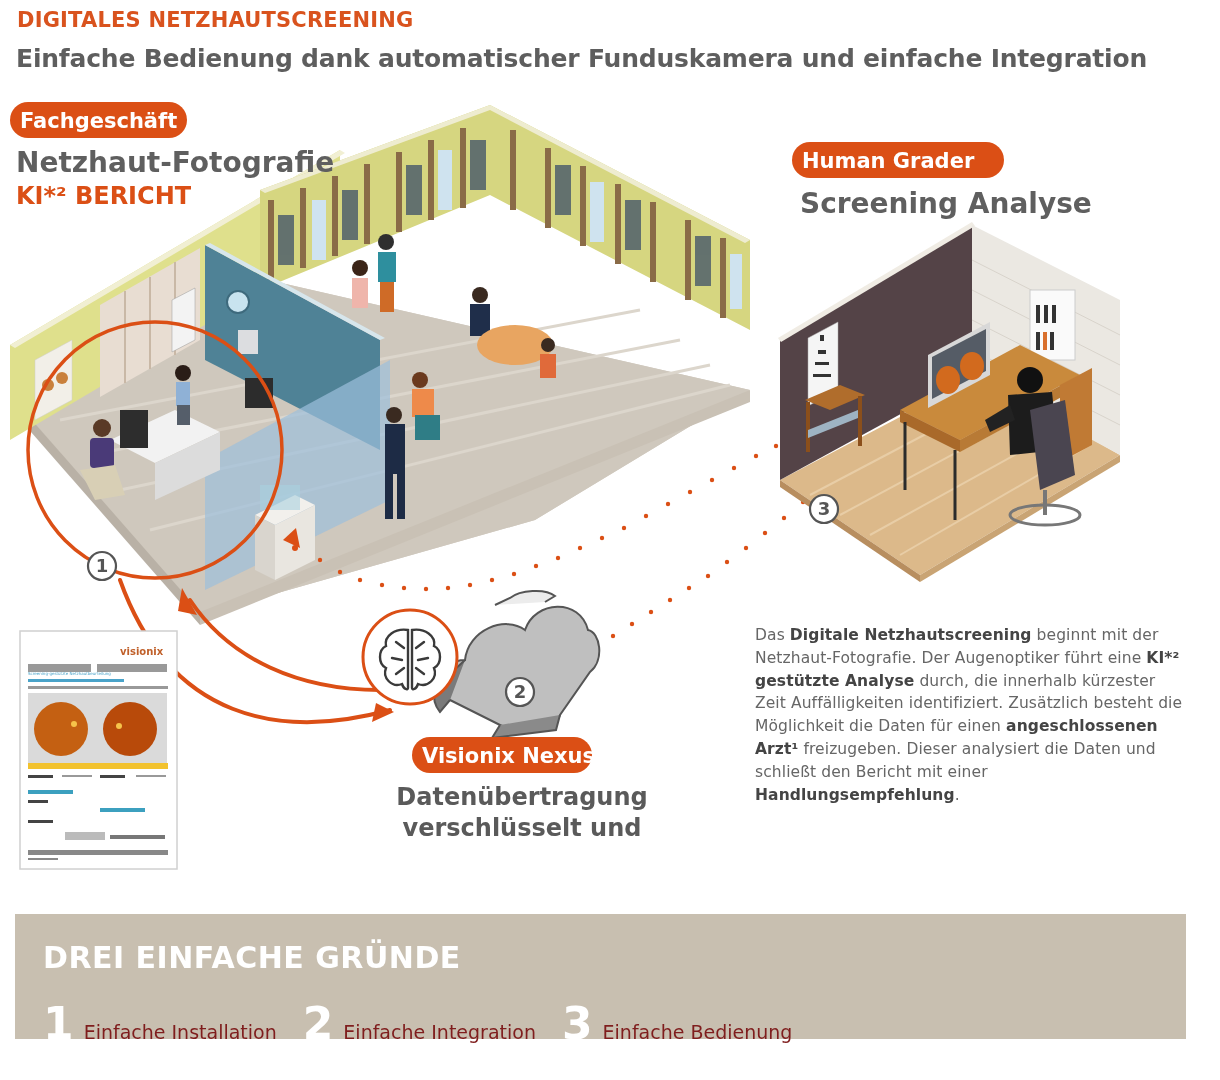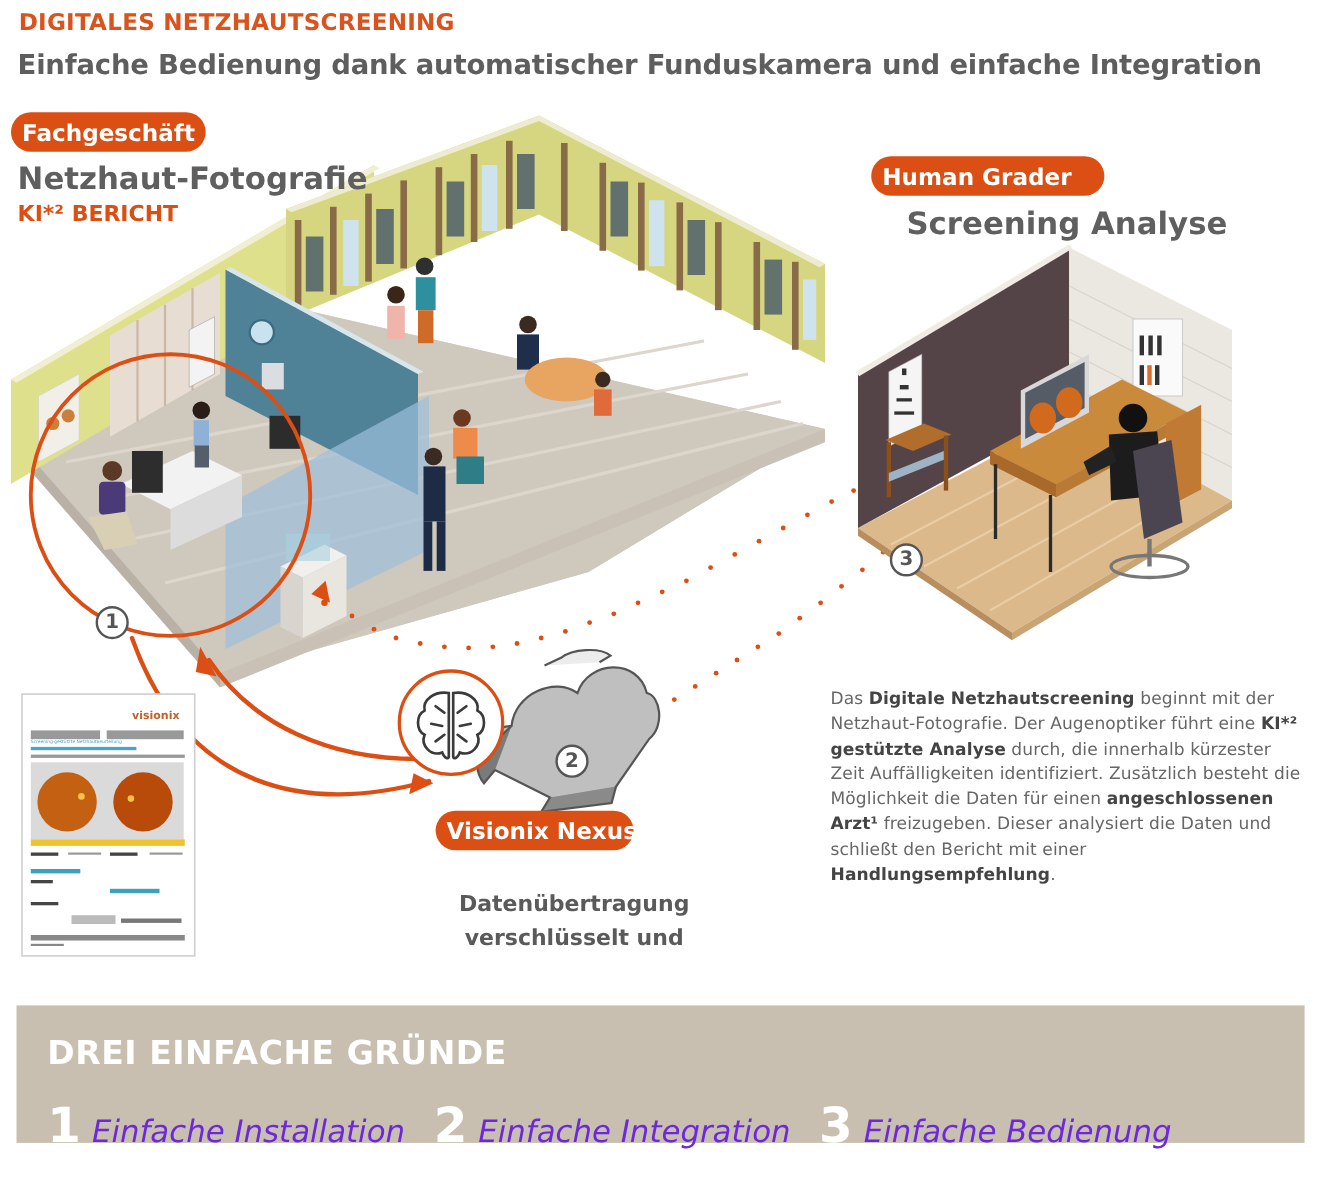--- a/index.html
+++ b/index.html
@@ -6,32 +6,32 @@
   html, body { width: 1220px; height: 1080px; background: #ffffff; overflow: hidden; }
   body { position: relative; font-family: "DejaVu Sans", sans-serif; color: #5a5a5a; }
 
   .abs { position: absolute; }
 
   .kicker { left: 17px; top: 8px; font-size: 21px; font-weight: bold; color: #d9531e; letter-spacing: 0.2px; }
   .headline { left: 16px; top: 44px; font-size: 25px; font-weight: bold; color: #5e5e5e; letter-spacing: -0.2px; white-space: nowrap; }
 
   .tag { background: #db4f15; color: #ffffff; font-weight: bold; font-size: 21px; padding: 2px 10px 0 10px; line-height: 34px; white-space: nowrap; border-radius: 18px; }
   .sub { font-weight: bold; color: #5f5f5f; font-size: 28px; white-space: nowrap; }
-  .orange-sub { font-weight: bold; color: #db4f15; font-size: 20px; white-space: nowrap; }
+  .orange-sub { font-weight: bold; color: #db4f15; font-size: 24px; white-space: nowrap; }
 
   .desc { left: 755px; top: 624px; width: 430px; font-size: 15.5px; line-height: 22.8px; color: #666; letter-spacing: 0.1px; }
   .desc b { color: #444; }
 
-  .nexus-sub { left: 392px; top: 782px; width: 260px; text-align: center; font-size: 20px; font-weight: bold; color: #5a5a5a; line-height: 31px; margin-top: 24px; }
+  .nexus-sub { left: 392px; top: 782px; width: 260px; text-align: center; font-size: 24px; font-weight: bold; color: #5a5a5a; line-height: 31px; }
 
   .reasons { left: 15px; top: 914px; width: 1171px; height: 125px; background: #c8bfb0; }
   .reasons-title { left: 28px; top: 26px; font-size: 30px; font-weight: bold; color: #ffffff; letter-spacing: 0.5px; }
   .reasons-row { left: 28px; top: 84px; display: flex; align-items: baseline; white-space: nowrap; color: #fff; }
   .reason-num { font-size: 44px; font-weight: bold; margin-right: 10px; }
-  .reason-label { font-size: 28px; color: #6d28d9; margin-right: 26px; font-style: italic; }
+  .reason-label { font-size: 19px; color: #7f1d1d; margin-right: 26px; }
 
   svg { position: absolute; left: 0; top: 0; }
 </style>
 </head>
 <body>
 
 <div class="abs kicker">DIGITALES NETZHAUTSCREENING</div>
 <div class="abs headline">Einfache Bedienung dank automatischer Funduskamera und einfache Integration</div>
 
 <svg width="1220" height="1080" viewBox="0 0 1220 1080">
@@ -329,23 +329,23 @@
 <div class="abs" style="left:817px; top:498px; width:14px; text-align:center; font-size:18px; font-weight:bold; color:#555;">3</div>
 
 <div class="abs" style="left:120px; top:646px; font-size:10px; color:#c0602a; font-weight:bold;">visionix</div>
 <div class="abs" style="left:28px; top:671px; font-size:4px; color:#4aa3c9; white-space:nowrap;">Screening-gestützte Netzhautbeurteilung</div>
 
 <div class="abs tag" style="left:10px; top:102px;">Fachgeschäft</div>
 <div class="abs sub" style="left:16px; top:146px;">Netzhaut-Fotografie</div>
 <div class="abs orange-sub" style="left:16px; top:182px;">KI*² BERICHT</div>
 
 <div class="abs tag" style="left:792px; top:142px; width:212px;">Human Grader</div>
-<div class="abs sub" style="left:800px; top:187px;margin-left:24px;">Screening Analyse</div>
-
-<div class="abs tag" style="left:396px; top:737px; width:180px; text-align:center;">Visionix Nexus</div>
+<div class="abs sub" style="left:800px; top:187px;">Screening Analyse</div>
+
+<div class="abs tag" style="left:412px; top:737px; width:180px; text-align:center;">Visionix Nexus</div>
 <div class="abs nexus-sub">
   <div>Datenübertragung</div>
   <div>verschlüsselt und</div>
 </div>
 
 <div class="abs desc"><span>Das </span><b>Digitale Netzhautscreening</b><span> beginnt mit der Netzhaut-Fotografie. Der Augenoptiker führt eine </span><b>KI*² gestützte Analyse</b><span> durch, die innerhalb kürzester Zeit Auffälligkeiten identifiziert. Zusätzlich besteht die Möglichkeit die Daten für einen </span><b>angeschlossenen Arzt¹</b><span> freizugeben. Dieser analysiert die Daten und schließt den Bericht mit einer </span><b>Handlungsempfehlung</b><span>.</span></div>
 
 <div class="abs reasons">
   <div class="abs reasons-title">DREI EINFACHE GRÜNDE</div>
   <div class="abs reasons-row">

